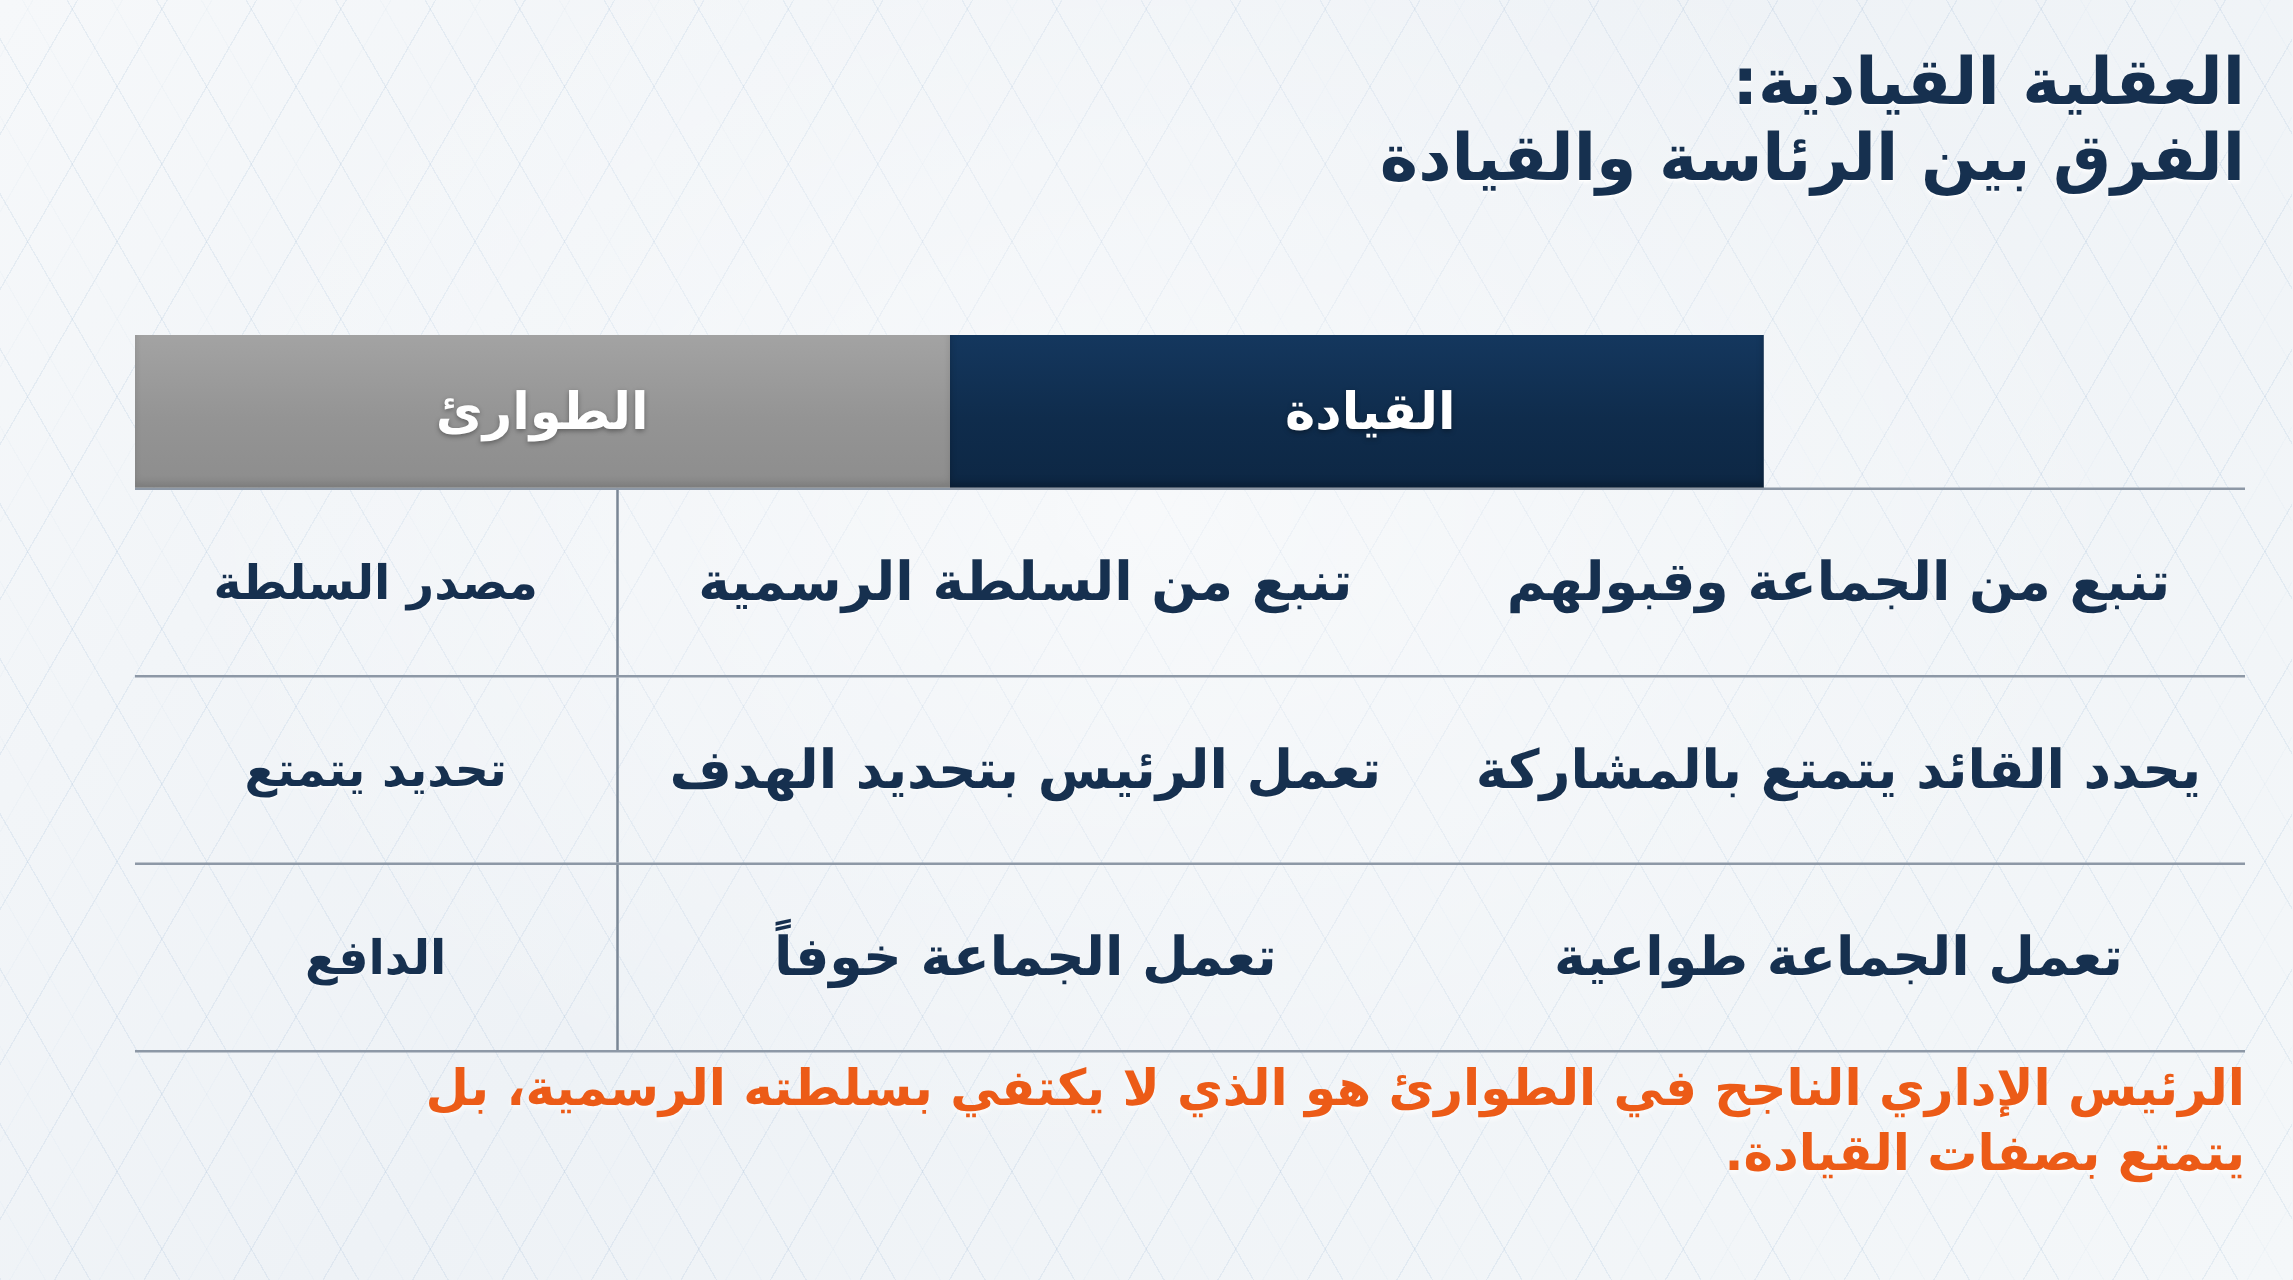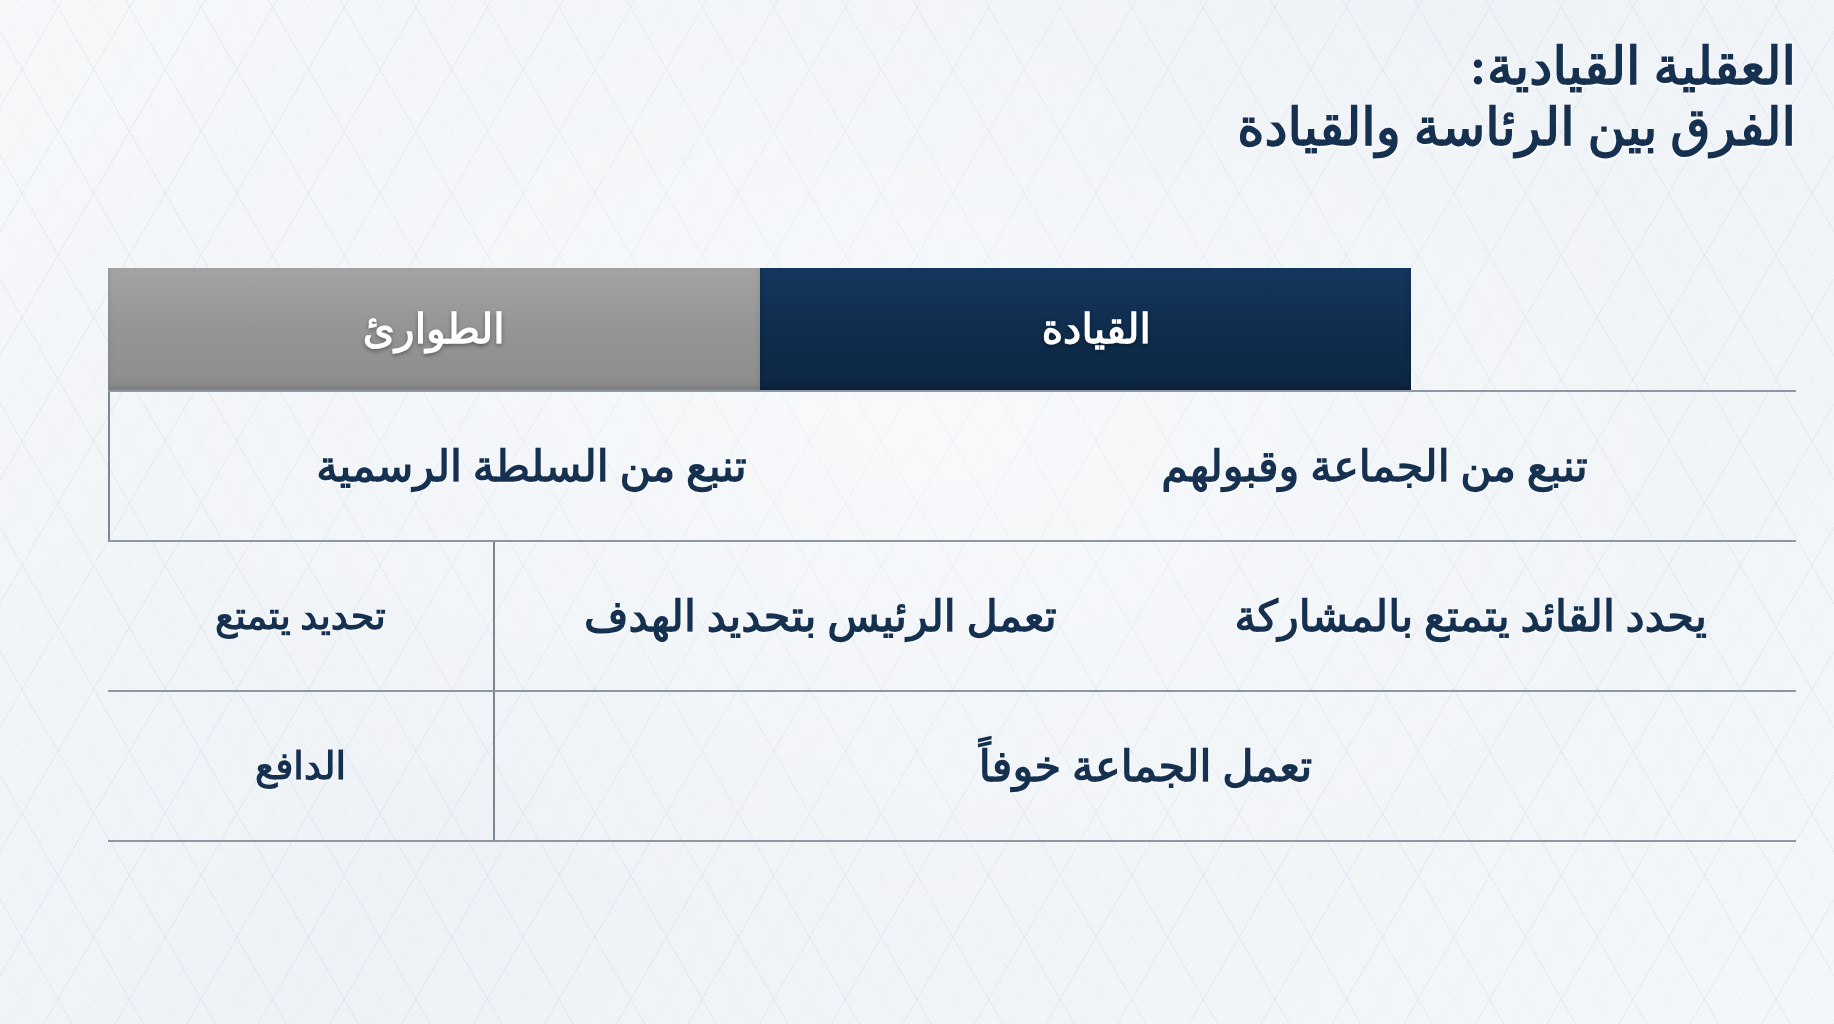--- a/index.html
+++ b/index.html
@@ -48,21 +48,20 @@
     background:
       radial-gradient(ellipse at 50% 40%,
         rgba(255,255,255,.55) 0%, rgba(255,255,255,0) 62%);
   }
 
   .content {
     position: relative;
     z-index: 3;
     width: 100%;
     height: 100%;
-    font-family: Liberation Serif, serif;
   }
 
   
   .title-block {
     position: absolute;
     top: 36px;
     right: 38px;
     left: 380px;
     text-align: right;
   }
@@ -186,31 +185,37 @@
       <div class="thead">
         <div class="th th-leadership">القيادة</div>
         <div class="th th-presidency">الطوارئ</div>
       </div>
 
       <div class="tbody">
 
         <div class="trow">
           <div class="td td-leadership">تنبع من الجماعة وقبولهم</div>
           <div class="td td-presidency">تنبع من السلطة الرسمية</div>
+          <div class="td td-label">مصدر السلطة</div>
         </div>
 
         <div class="trow">
           <div class="td td-leadership">يحدد القائد يتمتع بالمشاركة</div>
           <div class="td td-presidency">تعمل الرئيس بتحديد الهدف</div>
           <div class="td td-label">تحديد يتمتع</div>
         </div>
 
         <div class="trow">
+          <div class="td td-leadership">تعمل الجماعة طواعية</div>
           <div class="td td-presidency">تعمل الجماعة خوفاً</div>
           <div class="td td-label">الدافع</div>
         </div>
 
       </div>
     </div>
 
+    <div class="footer">
+      <div class="footer-line">الرئيس الإداري الناجح في الطوارئ هو الذي لا يكتفي بسلطته الرسمية، بل</div>
+      <div class="footer-line">يتمتع بصفات القيادة.</div>
+    </div>
 
   </div>
 </div>
 
 </body></html>

